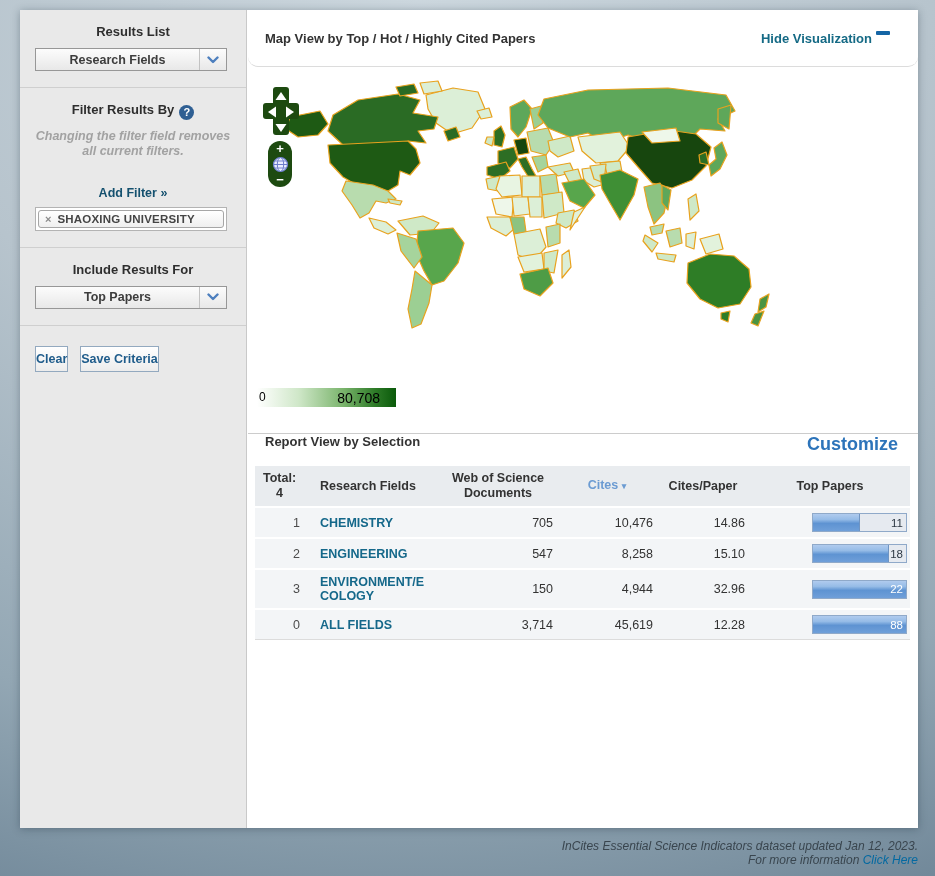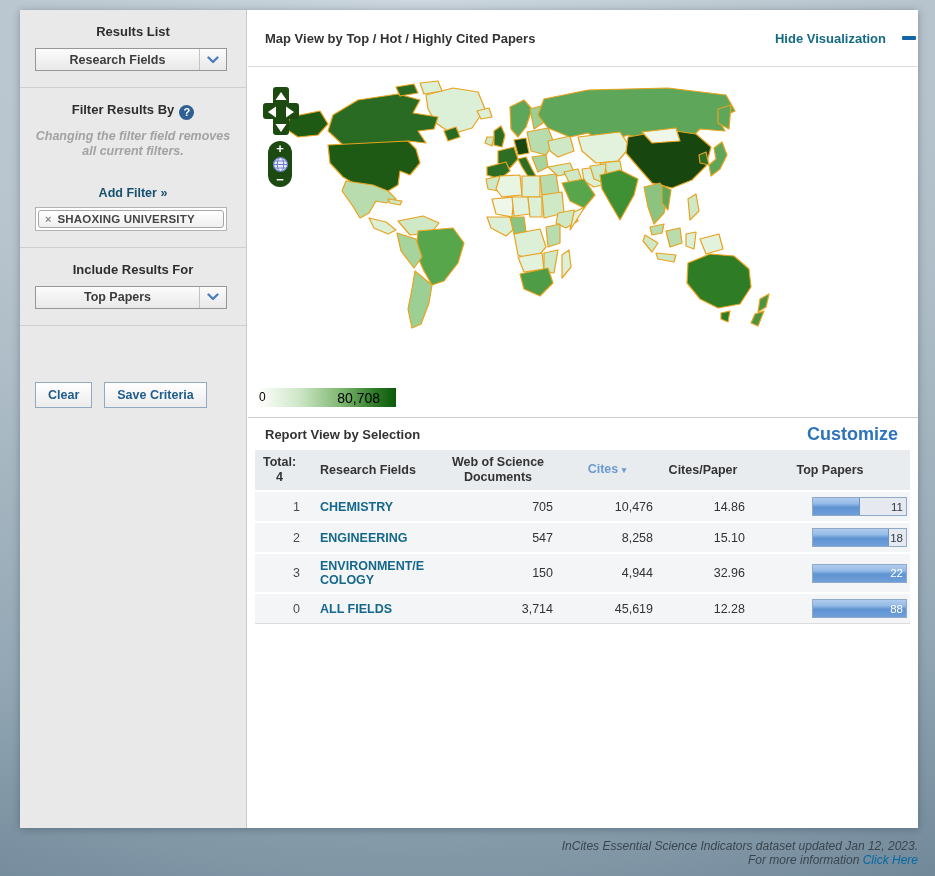--- a/index.html
+++ b/index.html
@@ -36,51 +36,51 @@
   .filter-box { background:#fff; border:1px solid #b3b3b3; padding:2px; width:192px; }
   .filter-tag {
     display:flex; align-items:center; gap:6px; padding:2px 6px;
     border:1px solid #a6a6a6; border-radius:3px; background:linear-gradient(#ffffff,#efefef);
   }
   .filter-tag .tag-x { color:#8a8a8a; font-size:11px; font-weight:bold; cursor:pointer; }
   .filter-tag .tag-label { font-size:11.5px; font-weight:bold; color:#454545; letter-spacing:.2px; white-space:nowrap; }
   .side-buttons { padding:20px 15px; display:flex; gap:12px; }
   .btn {
     border:1px solid #93a9bf; background:linear-gradient(#ffffff,#ececec);
-    color:#1f5c8b; font-weight:bold; font-size:12.5px; padding:5px 12px; cursor:pointer;
+    color:#1f5c8b; font-weight:bold; font-size:12.5px; padding:5px 0; cursor:pointer;
     font-family:"Liberation Sans", sans-serif;
-    margin-top:36px;
   }
   
   .main { position:absolute; left:228px; top:0; bottom:0; width:670px; background:#fff; }
   .map-header {
     height:57px; border-bottom:1px solid #dcdcdc; display:flex; align-items:center;
-    padding:0 2px 0 17px;
+    padding:0 28px 0 17px;
+    border-radius:10px;
   }
   .map-title { font-size:13px; font-weight:bold; color:#333; flex:1; }
-  .hide-viz { display:flex; align-items:center; gap:16px; cursor:pointer; }
+  .hide-viz { display:flex; gap:4px; cursor:pointer; }
   .hide-viz span { font-size:13px; font-weight:bold; color:#156a85; }
   .minus-glyph { width:14px; height:4px; background:#1565a5; border-radius:1px; }
   .map-region { position:relative; height:350px; background:#fff; }
   .map-svg { position:absolute; left:0; top:4px; }
   .pan-control { position:absolute; left:13px; top:18px; cursor:pointer; }
   .zoom-pill {
     position:absolute; left:20px; top:74px; width:24px; height:46px; border-radius:12px;
     background:#1d4a10; display:flex; flex-direction:column; align-items:center; justify-content:space-between;
     padding:2px 0; cursor:pointer;
   }
   .zoom-pill .zbtn { color:#fff; font-size:13px; font-weight:bold; line-height:11px; cursor:pointer; }
   .legend { position:absolute; left:9px; top:321px; width:139px; height:19px;
     background:linear-gradient(90deg, #ffffff 0%, #cfe7c8 30%, #7ab46c 62%, #2d7a27 85%, #0a5a0a 100%);
   }
   .legend .lg-min { position:absolute; left:2px; top:2px; font-size:12px; color:#000; }
   .legend .lg-max { position:absolute; right:16px; top:2px; font-size:14px; color:#000; }
   
   .report-header {
-    border-top:1px solid #ccc; height:33px; display:flex; align-items:center; padding:0 20px 0 17px;
+    border-top:1px solid #ccc; height:33px; display:flex; align-items:flex-start; padding:0 20px 0 17px;margin-top:16px;
   }
   .report-title { font-size:13px; font-weight:bold; color:#333; flex:1; }
   .customize-link { font-size:18px; font-weight:bold; color:#2d74ba; cursor:pointer; }
   .rtable { margin-left:7px; width:655px; font-size:12.5px; }
   .trow { display:flex; align-items:center; background:#f3f5f7; border-bottom:2px solid #fff; }
   .trow.thead { background:#e9ecef; min-height:37px; border-bottom:2px solid #fff; }
   .trow:last-child { border-bottom:1px solid #dcdcdc; }
   .c { padding:5px 4px; }
   .c.rank  { width:52px;  text-align:right; padding-right:7px; color:#4c4c4c; }
   .c.field { width:132px; padding-left:13px; }

